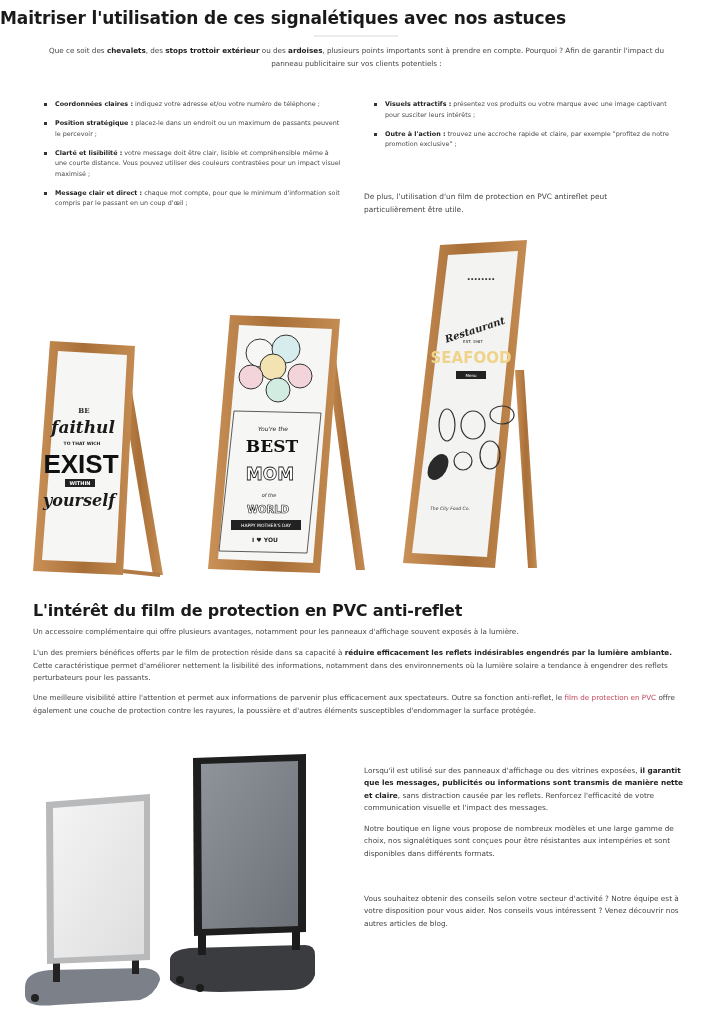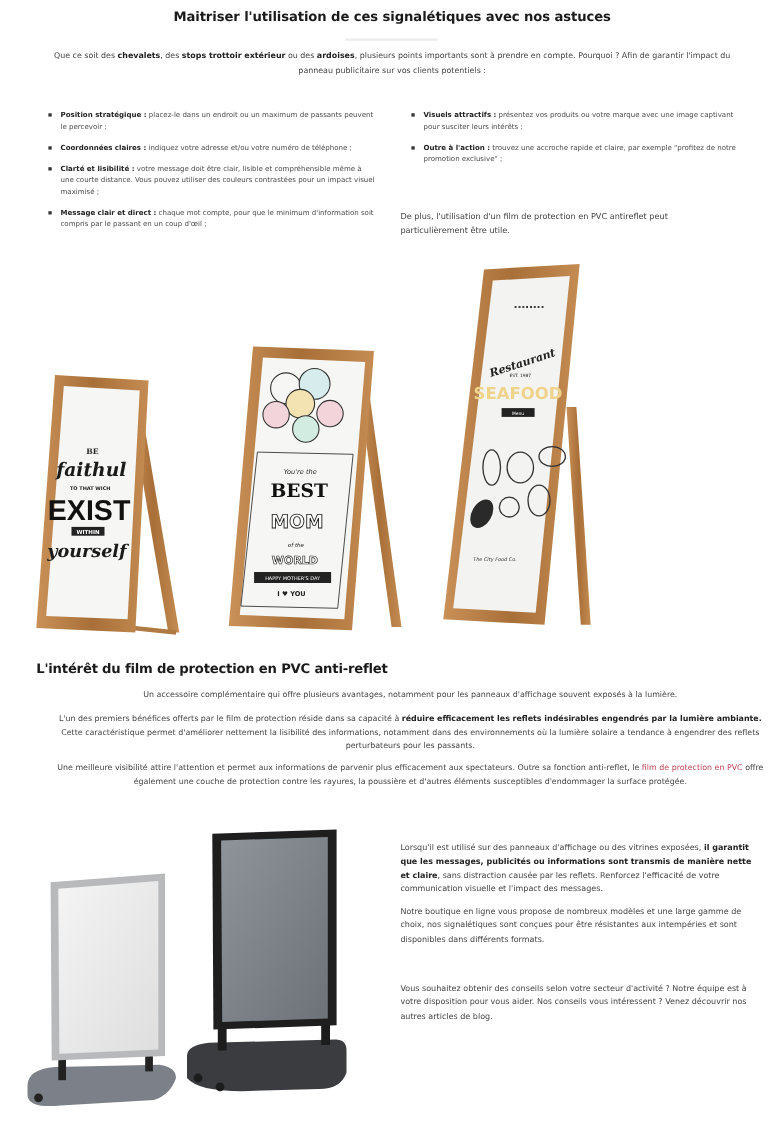--- a/index.html
+++ b/index.html
@@ -1,54 +1,54 @@
 <!DOCTYPE html>
 <html><head>
 <meta charset="utf-8">
 <style>
   * { box-sizing: border-box; margin: 0; padding: 0; }
   html, body { width: 713px; height: 1024px; background: #ffffff; overflow: hidden; }
   body { font-family: "DejaVu Sans", "Liberation Sans", sans-serif; color: #3a3a3a; position: relative; }
 
-  .h1 { position: absolute; top: 8px; left: 0; width: 713px; text-align: center;
-        font-size: 12px; font-weight: bold; color: #1a1a1a; letter-spacing: -0.1px; }
+  .h1 { position: absolute; top: 8px; left: 0; width: 713px; 
+        font-size: 17px; font-weight: bold; color: #1a1a1a; letter-spacing: -0.1px; }
   .divider { position: absolute; top: 35px; left: 314px; width: 84px; height: 2px; background: #ececec; }
   .intro { position: absolute; top: 45px; left: 40px; width: 633px; text-align: center;
            font-size: 7.2px; line-height: 12.5px; color: #444; }
   .intro b { color: #222; }
 
   .list { position: absolute; list-style: none; font-size: 6.4px; line-height: 10.5px; color: #4a4a4a; }
   .list li { position: relative; padding-left: 13px; margin-bottom: 8.5px; }
   .list li::before { content: ""; position: absolute; left: 2px; top: 4px; width: 3px; height: 3px; background: #333; }
   .list b { color: #222; }
   .list-left { top: 99px; left: 42px; width: 300px; }
   .list-right { top: 99px; left: 372px; width: 305px; }
 
   .after-list { position: absolute; top: 191px; left: 364px; width: 300px; font-size: 7.4px; line-height: 12.5px; color: #444; }
 
   .img-block { position: absolute; }
-  .h2 { position: absolute; top: 601px; left: 33px; font-size: 12px; font-weight: bold; color: #1a1a1a; letter-spacing: -0.2px; }
-  .p { position: absolute; left: 48px; width: 650px; font-size: 7.2px; line-height: 12.6px; color: #444; text-align: center; }
+  .h2 { position: absolute; top: 601px; left: 33px; font-size: 16px; font-weight: bold; color: #1a1a1a; letter-spacing: -0.2px; }
+  .p { position: absolute; left: 33px; width: 650px; font-size: 7.2px; line-height: 12.6px; color: #444; }
   .p b { color: #222; }
   .link { color: #c0475a; text-decoration: none; }
 
   .rp { position: absolute; left: 364px; width: 325px; font-size: 7.3px; line-height: 12.4px; color: #444; }
   .rp b { color: #222; }
 </style>
 </head>
 <body>
 
 <h1 class="h1">Maitriser l'utilisation de ces signalétiques avec nos astuces</h1>
 <div class="divider"></div>
 
 <p class="intro"><span>Que ce soit des </span><b>chevalets</b><span>, des </span><b>stops trottoir extérieur</b><span> ou des </span><b>ardoises</b><span>, plusieurs points importants sont à prendre en compte. Pourquoi ? Afin de garantir l'impact du panneau publicitaire sur vos clients potentiels :</span></p>
 
 <ul class="list list-left">
+  <li><b>Coordonnées claires :</b><span> indiquez votre adresse et/ou votre numéro de téléphone ;</span></li>
   <li><b>Position stratégique :</b><span> placez-le dans un endroit ou un maximum de passants peuvent le percevoir ;</span></li>
-  <li><b>Coordonnées claires :</b><span> indiquez votre adresse et/ou votre numéro de téléphone ;</span></li>
   <li><b>Clarté et lisibilité :</b><span> votre message doit être clair, lisible et compréhensible même à une courte distance. Vous pouvez utiliser des couleurs contrastées pour un impact visuel maximisé ;</span></li>
   <li><b>Message clair et direct :</b><span> chaque mot compte, pour que le minimum d'information soit compris par le passant en un coup d'œil ;</span></li>
 </ul>
 
 <ul class="list list-right">
   <li><b>Visuels attractifs :</b><span> présentez vos produits ou votre marque avec une image captivant pour susciter leurs intérêts ;</span></li>
   <li><b>Outre à l'action :</b><span> trouvez une accroche rapide et claire, par exemple "profitez de notre promotion exclusive" ;</span></li>
 </ul>
 
 <p class="after-list">De plus, l'utilisation d'un film de protection en PVC antireflet peut particulièrement être utile.</p>

